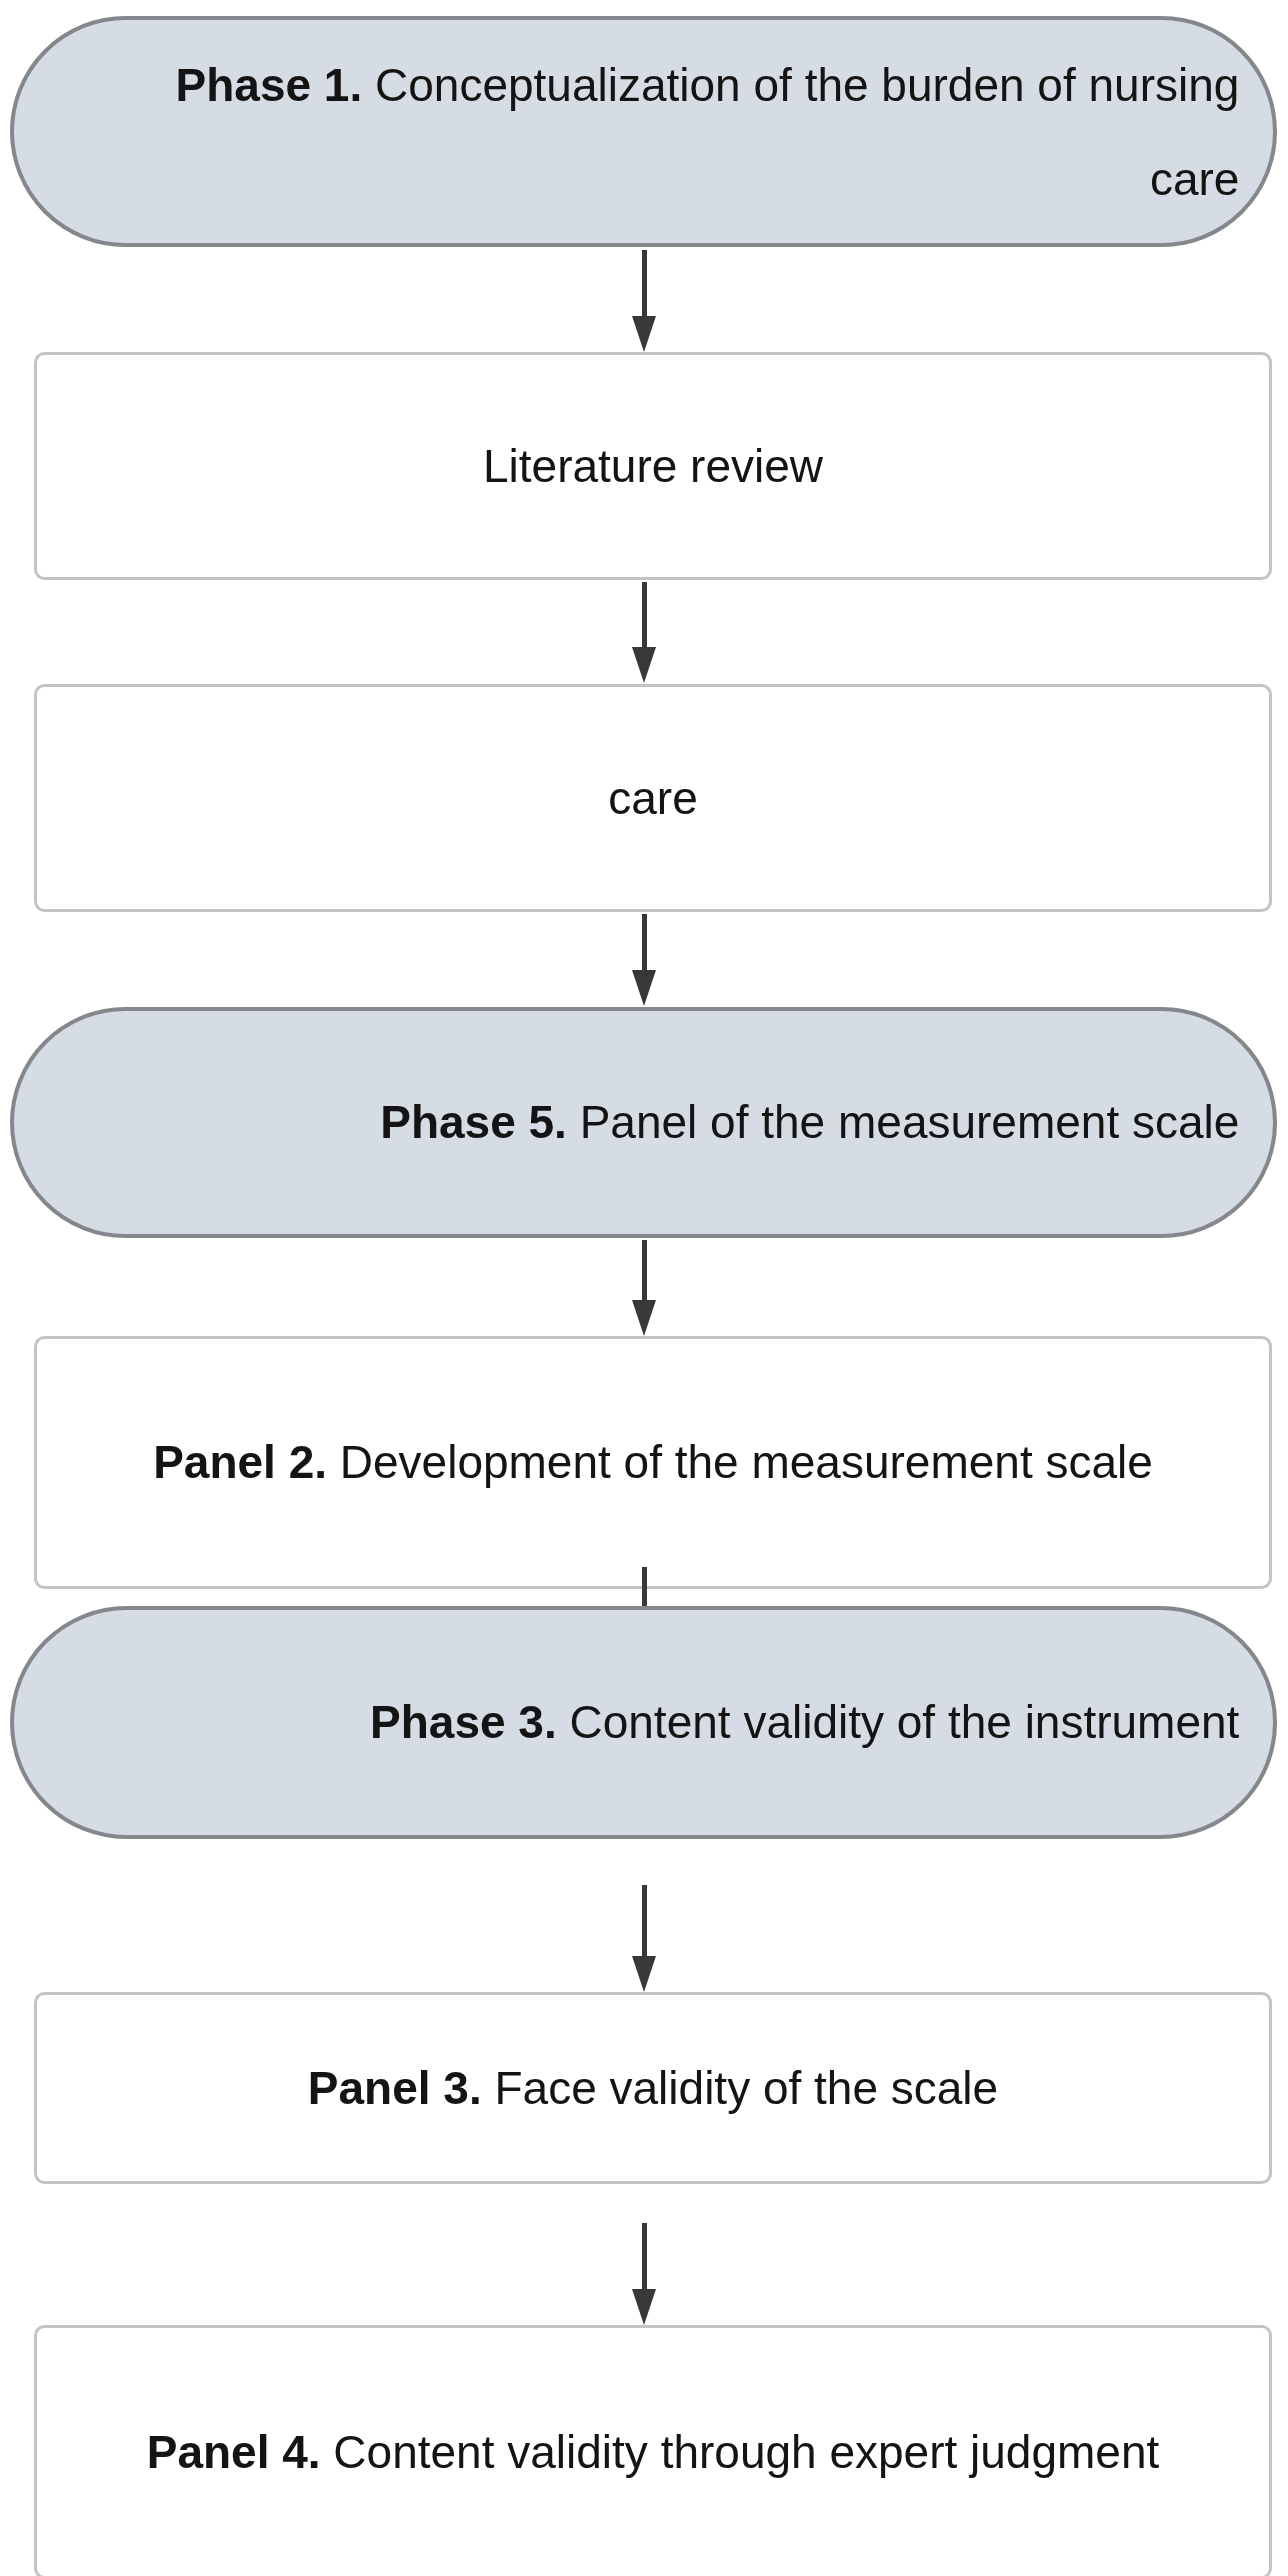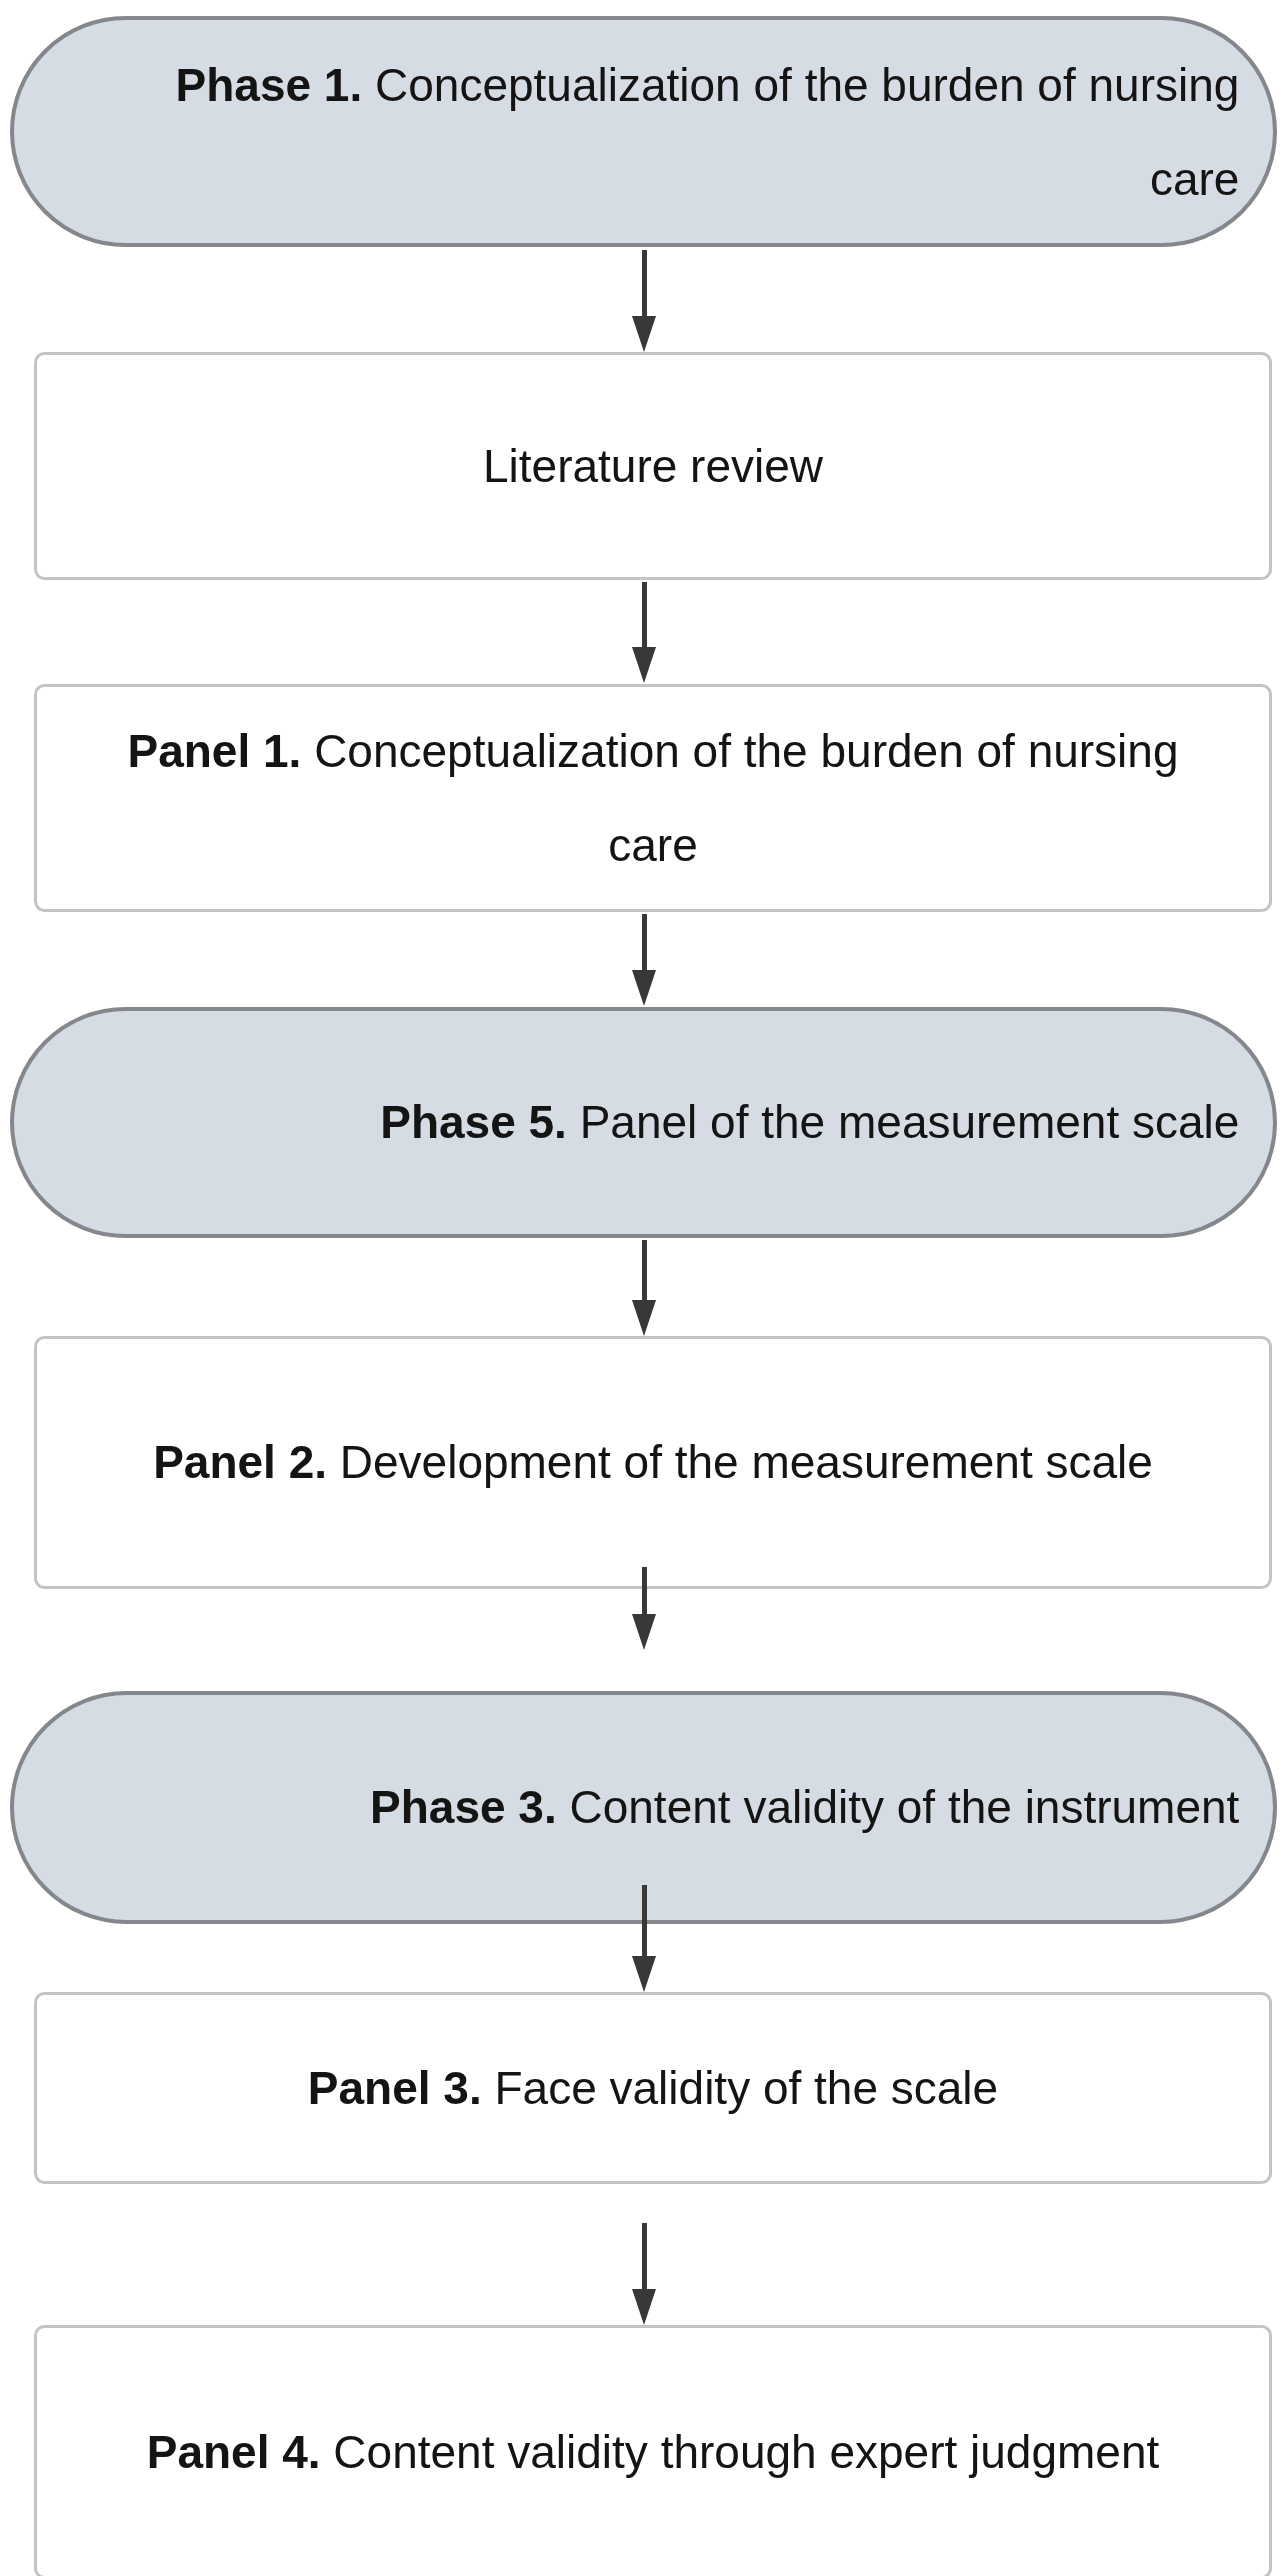--- a/index.html
+++ b/index.html
@@ -40,21 +40,21 @@
   .justify{
     text-align:justify;
     text-align-last:justify;
     white-space:normal;
   }
   #phase1{top:16.4px;height:231px;}
   #literature{top:352px;height:228px;}
   #panel1{top:684px;height:228px;}
   #phase2{top:1007px;height:231px;}
   #panel2{top:1336px;height:253px;}
-  #phase3{top:1691px;height:233px;}
+  #phase3{top:1606px;height:233px;}
   #panel3{top:1992px;height:192px;}
   #panel4{top:2325px;height:254px;}
 
   .arrow{position:absolute;left:629px;width:31px;}
   .arrow::before{
     content:"";position:absolute;left:13.4px;top:0;bottom:30px;width:4.5px;
     background:var(--arrow,#383838);
   }
   .arrow::after{
     content:"";position:absolute;left:3px;bottom:0;width:0;height:0;
@@ -80,21 +80,20 @@
 
 <div class="arrow" id="a1"></div>
 
 <div class="node panel" id="literature">
   <div class="line">Literature review</div>
 </div>
 
 <div class="arrow" id="a2"></div>
 
 <div class="node panel" id="panel1">
-  <div class="wrapline justify"><span class="b">Panel 1.</span><span> Conceptualization of the burden of nursing</span></div>
   <div class="line">care</div>
 </div>
 
 <div class="arrow" id="a3"></div>
 
 <div class="node phase" id="phase2">
   <div class="line"><span class="b">Phase 5.</span><span> Panel of the measurement scale</span></div>
 </div>
 
 <div class="arrow" id="a4"></div>

